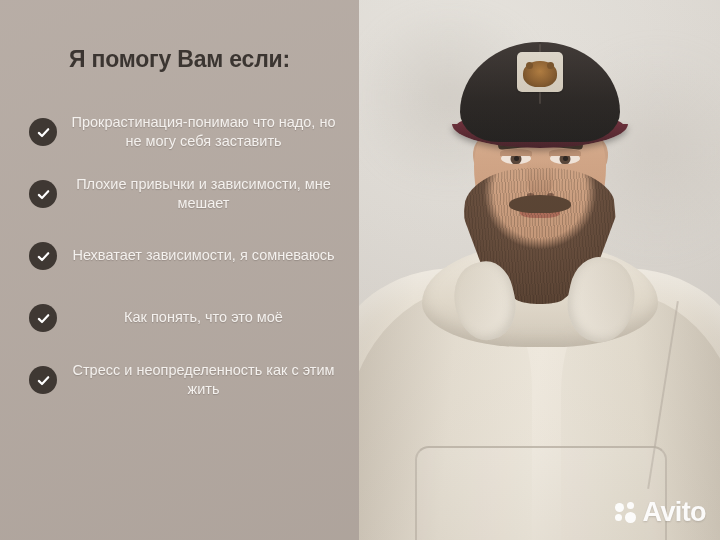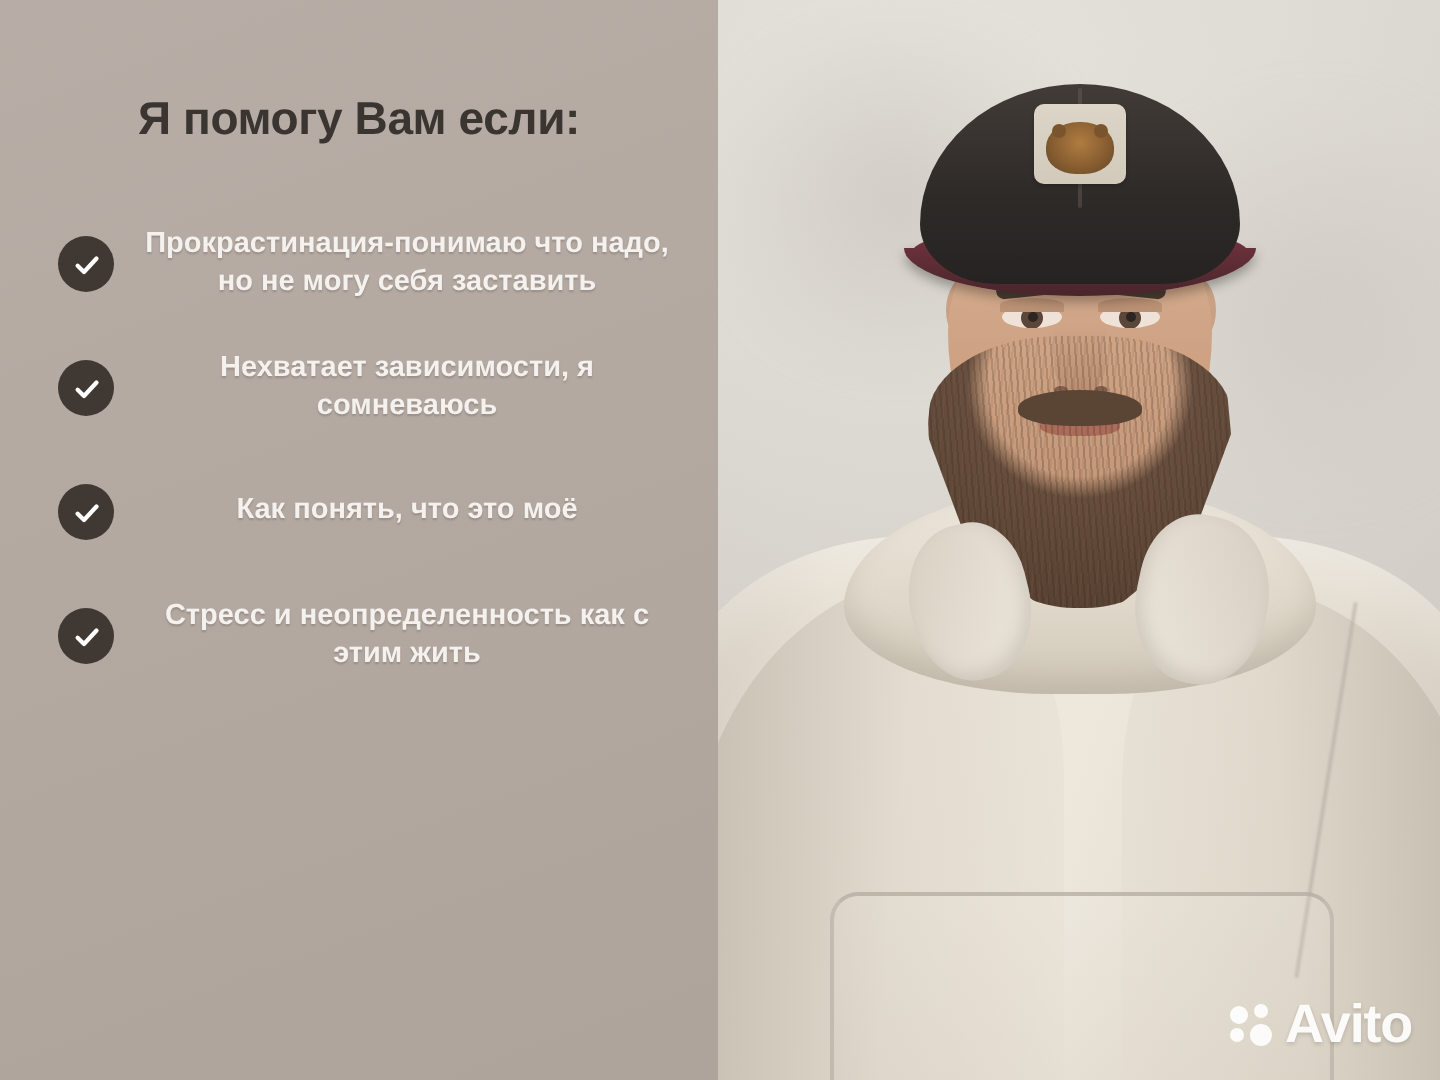--- a/index.html
+++ b/index.html
@@ -84,21 +84,21 @@
     flex: none;
   }
   .check-badge svg { display: block; }
 
   .bullet-text {
     width: 359px;
     padding: 0 18px 0 66px;
     box-sizing: border-box;
     text-align: center;
     font-size: 14.5px;
-    font-weight: 700;
+    font-weight: 400;
     line-height: 1.32;
     color: #f4f1ee;
     text-shadow: 0 1px 1px rgba(70,60,54,0.25);
   }
 
   
   .photo {
     position: absolute;
     left: 359px;
     top: 0;
@@ -538,20 +538,28 @@
 
       <div class="bullet-row">
         <span class="check-badge">
           <svg width="15" height="15" viewBox="0 0 24 24" aria-hidden="true">
             <path d="M4.5 12.6 L9.6 17.6 L19.6 6.8" fill="none" stroke="#ffffff" stroke-width="3.4" stroke-linecap="round" stroke-linejoin="round"></path>
           </svg>
         </span>
         <div class="bullet-text">Прокрастинация-понимаю что надо, но не могу себя заставить</div>
       </div>
 
+      <div class="bullet-row">
+        <span class="check-badge">
+          <svg width="15" height="15" viewBox="0 0 24 24" aria-hidden="true">
+            <path d="M4.5 12.6 L9.6 17.6 L19.6 6.8" fill="none" stroke="#ffffff" stroke-width="3.4" stroke-linecap="round" stroke-linejoin="round"></path>
+          </svg>
+        </span>
+        <div class="bullet-text">Плохие привычки и зависимости, мне мешает</div>
+      </div>
 
       <div class="bullet-row">
         <span class="check-badge">
           <svg width="15" height="15" viewBox="0 0 24 24" aria-hidden="true">
             <path d="M4.5 12.6 L9.6 17.6 L19.6 6.8" fill="none" stroke="#ffffff" stroke-width="3.4" stroke-linecap="round" stroke-linejoin="round"></path>
           </svg>
         </span>
         <div class="bullet-text">Нехватает зависимости, я сомневаюсь</div>
       </div>
 

